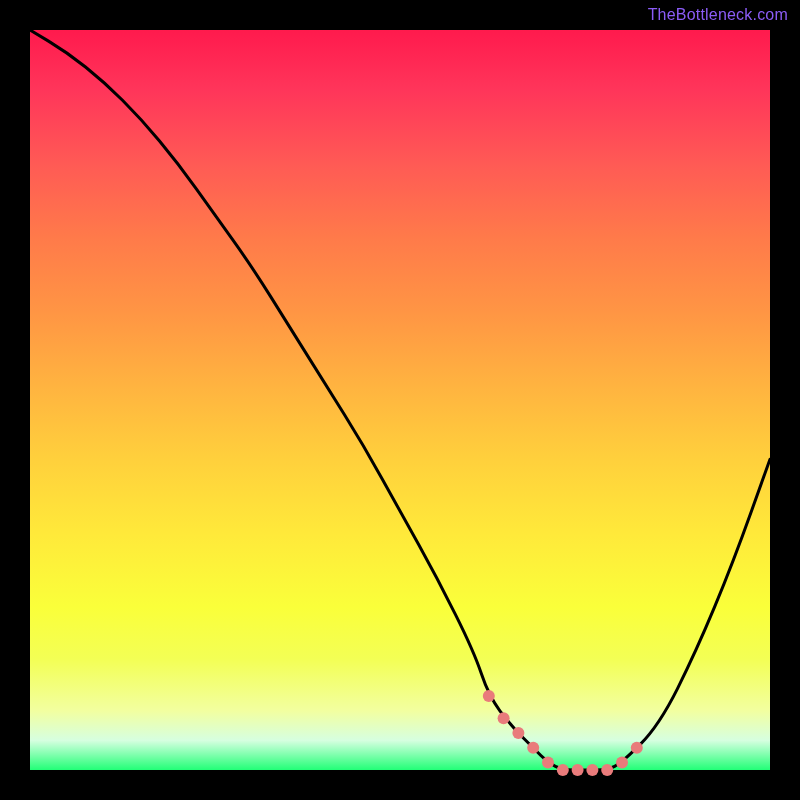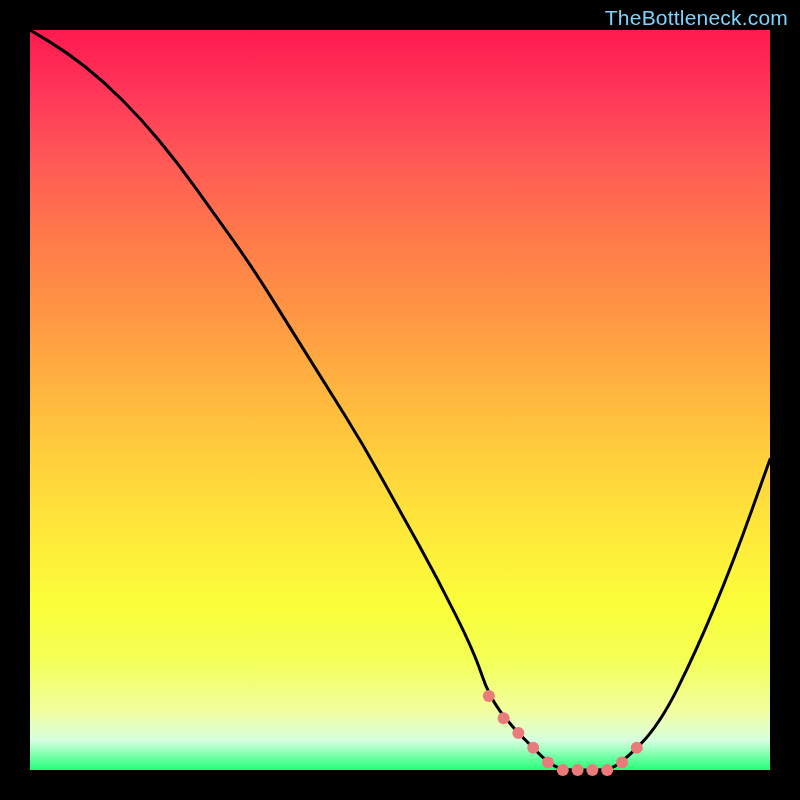--- a/index.html
+++ b/index.html
@@ -38,22 +38,22 @@
       #f3ff55 85%,
       #f2ffa0 92%,
       #d6ffe0 96%,
       #22ff77 100%
     );
   }
   .watermark {
     position: absolute;
     top: 6px;
     right: 12px;
-    color: #7dd3fc;
-    font-size: 21px;
+    color: #8b5cf6;
+    font-size: 16px;
     font-weight: 500;
     letter-spacing: 0.2px;
     user-select: none;
   }
   svg.curve {
     position: absolute;
     top: 0;
     left: 0;
     width: 740px;
     height: 740px;

